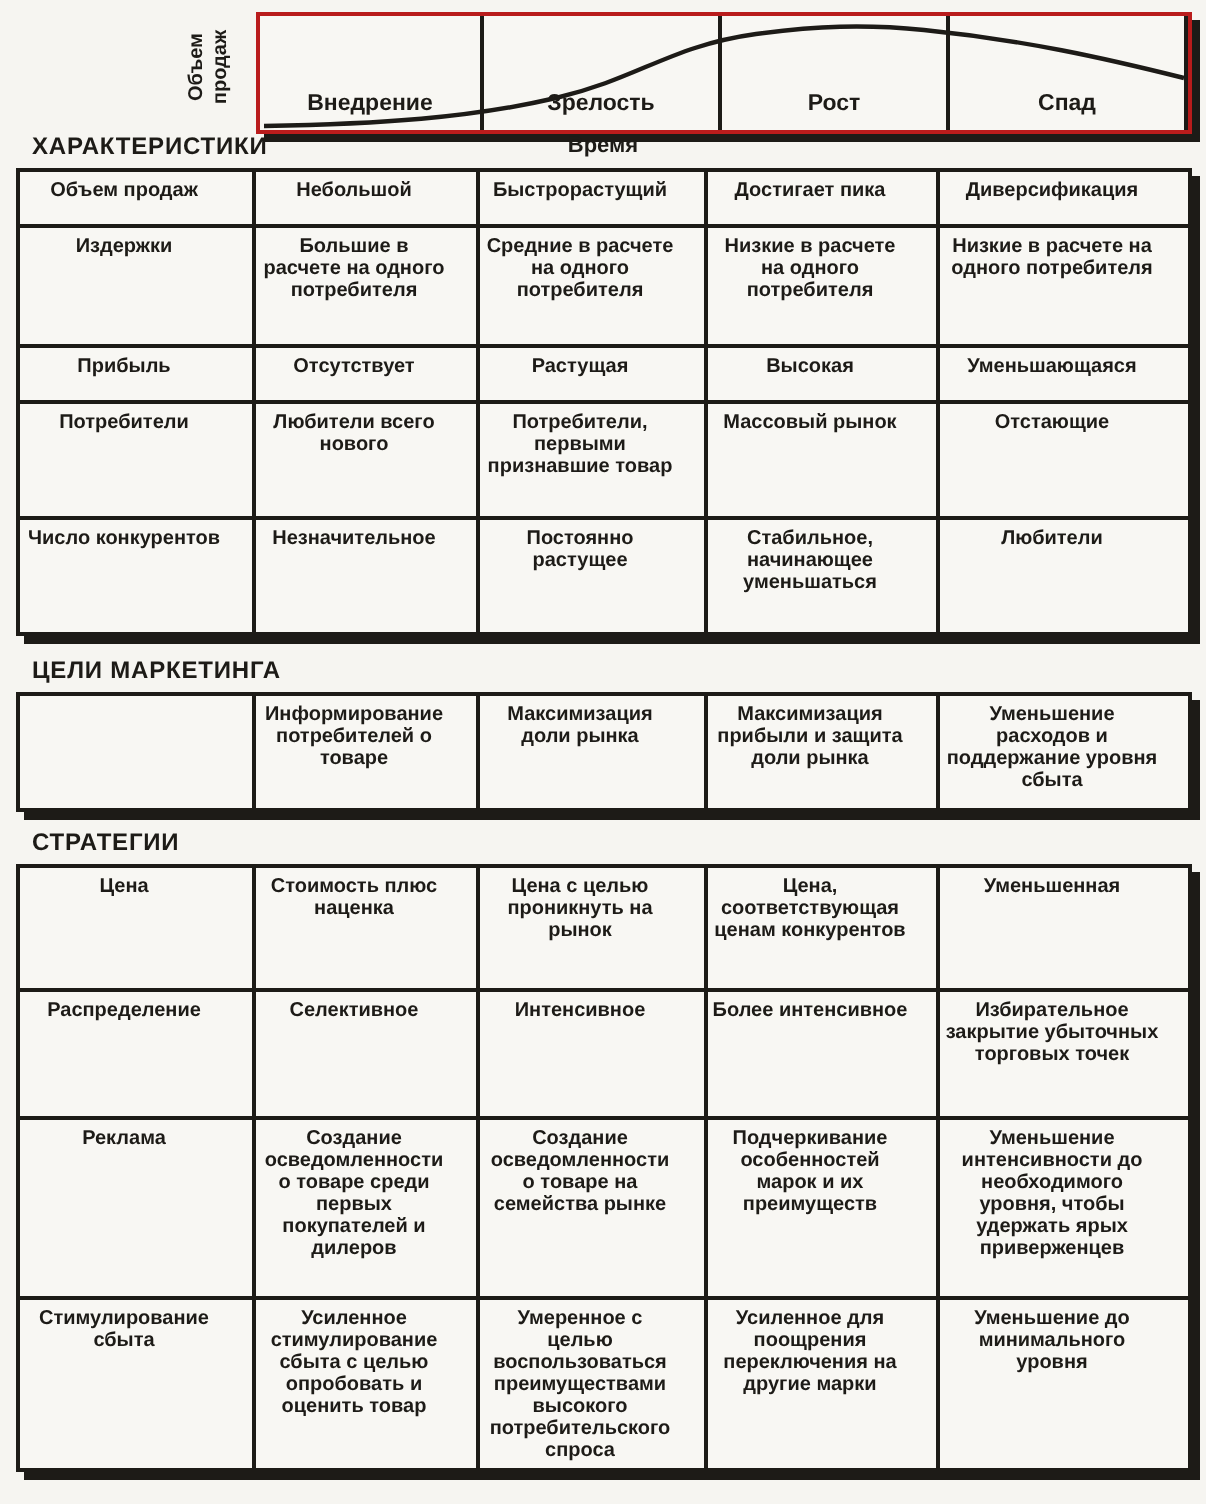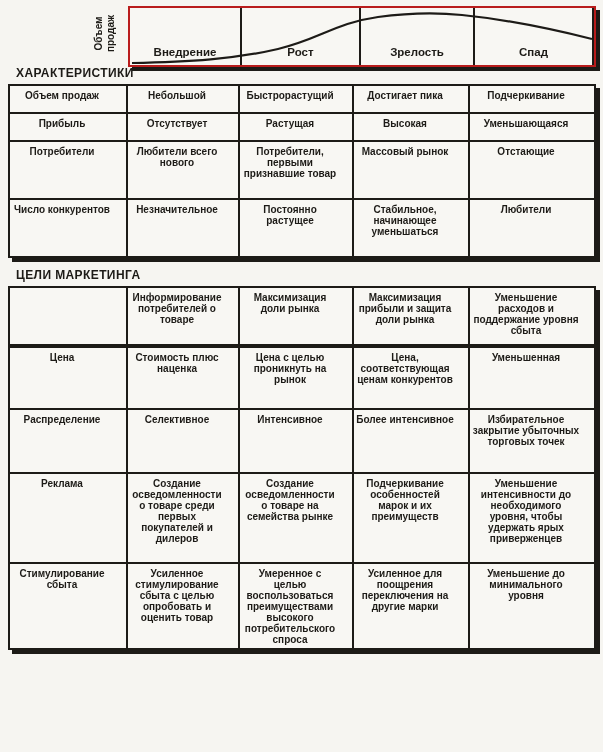--- a/index.html
+++ b/index.html
@@ -83,53 +83,61 @@
       <div class="rot">
         <span>Объем</span><br>
         <span>продаж</span>
       </div>
     </div>
     <div class="chart-box">
       <div class="stage-cell">
         <span>Внедрение</span>
       </div>
       <div class="stage-cell">
+        <span>Зрелость</span>
+      </div>
+      <div class="stage-cell">
         <span>Рост</span>
-      </div>
-      <div class="stage-cell">
-        <span>Зрелость</span>
       </div>
       <div class="stage-cell">
         <span>Спад</span>
       </div>
       <svg class="curve-svg" viewBox="0 0 464 57" preserveAspectRatio="none">
         <path d="M 2,55 C 60,54 105,51 148,41 C 190,31 205,15 248,9 C 278,5 302,4 332,7 C 382,12 422,21 462,31" fill="none" stroke="#1d1b17" stroke-width="2.2"></path>
       </svg>
     </div>
   </div>
 
   <div class="head-row">
     <div class="section-heading">ХАРАКТЕРИСТИКИ</div>
+    <div class="time-label">Время</div>
   </div>
 
   <table class="grid">
     <colgroup>
         <col style="width:118px">
         <col style="width:112px">
         <col style="width:114px">
         <col style="width:116px">
         <col style="width:126px">
       </colgroup>
     <tbody>
         <tr class="h20">
       <td>Объем продаж</td>
       <td>Небольшой</td>
       <td>Быстрорастущий</td>
       <td>Достигает пика</td>
-      <td>Подчеркивание</td>
+      <td>Диверсификация</td>
+    </tr>
+    <tr class="h52">
+      <td>Издержки</td>
+      <td>Большие в расчете на одного потребителя</td>
+      <td>Средние в расчете на одного потребителя</td>
+      <td>Низкие в расчете на одного потребителя</td>
+      <td>Низкие в расчете на одного потребителя</td>
     </tr>
     <tr class="h20">
       <td>Прибыль</td>
       <td>Отсутствует</td>
       <td>Растущая</td>
       <td>Высокая</td>
       <td>Уменьшающаяся</td>
     </tr>
     <tr class="h50">
       <td>Потребители</td>
@@ -161,20 +169,21 @@
         <tr class="h50">
       <td></td>
       <td>Информирование потребителей о товаре</td>
       <td>Максимизация доли рынка</td>
       <td>Максимизация прибыли и защита доли рынка</td>
       <td>Уменьшение расходов и поддержание уровня сбыта</td>
     </tr>
   </tbody>
     </table>
 
+  <div class="section-heading strat-head">СТРАТЕГИИ</div>
   <table class="grid">
     <colgroup>
         <col style="width:118px">
         <col style="width:112px">
         <col style="width:114px">
         <col style="width:116px">
         <col style="width:126px">
       </colgroup>
     <tbody>
     <tr class="h54">

